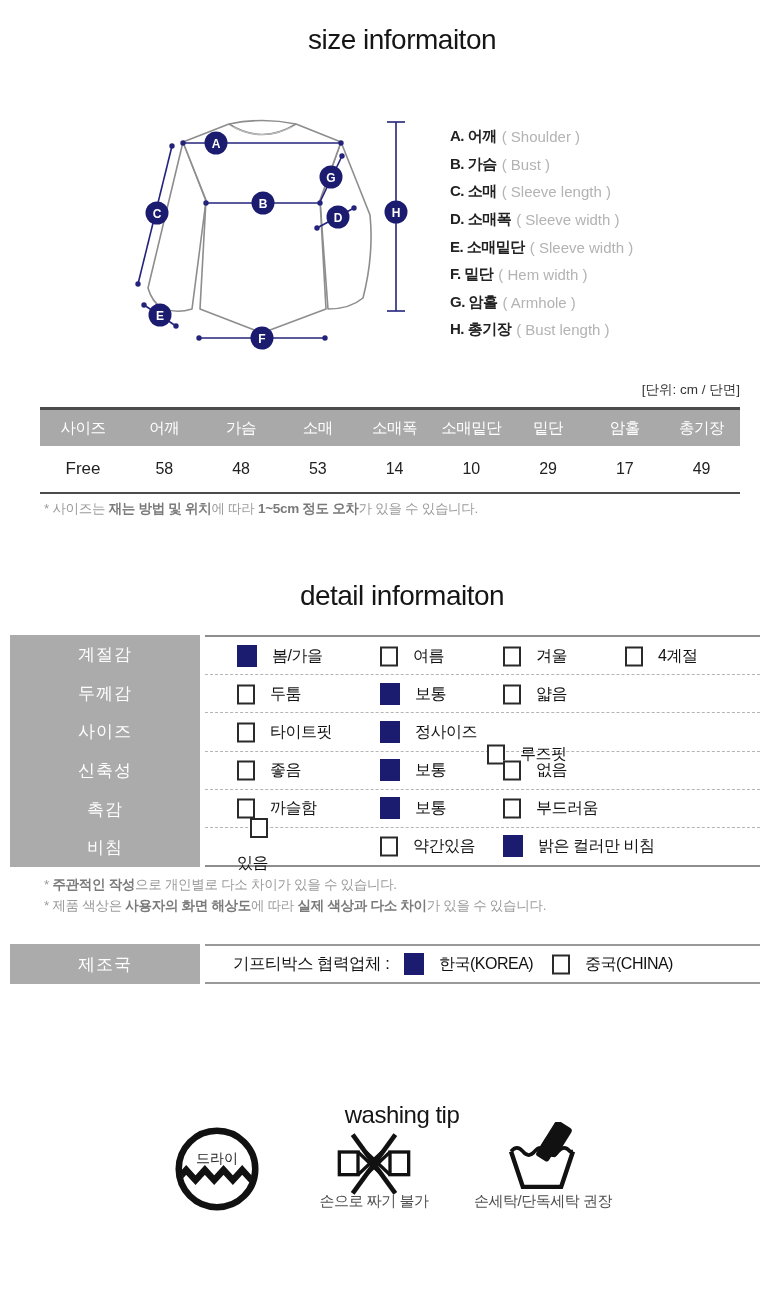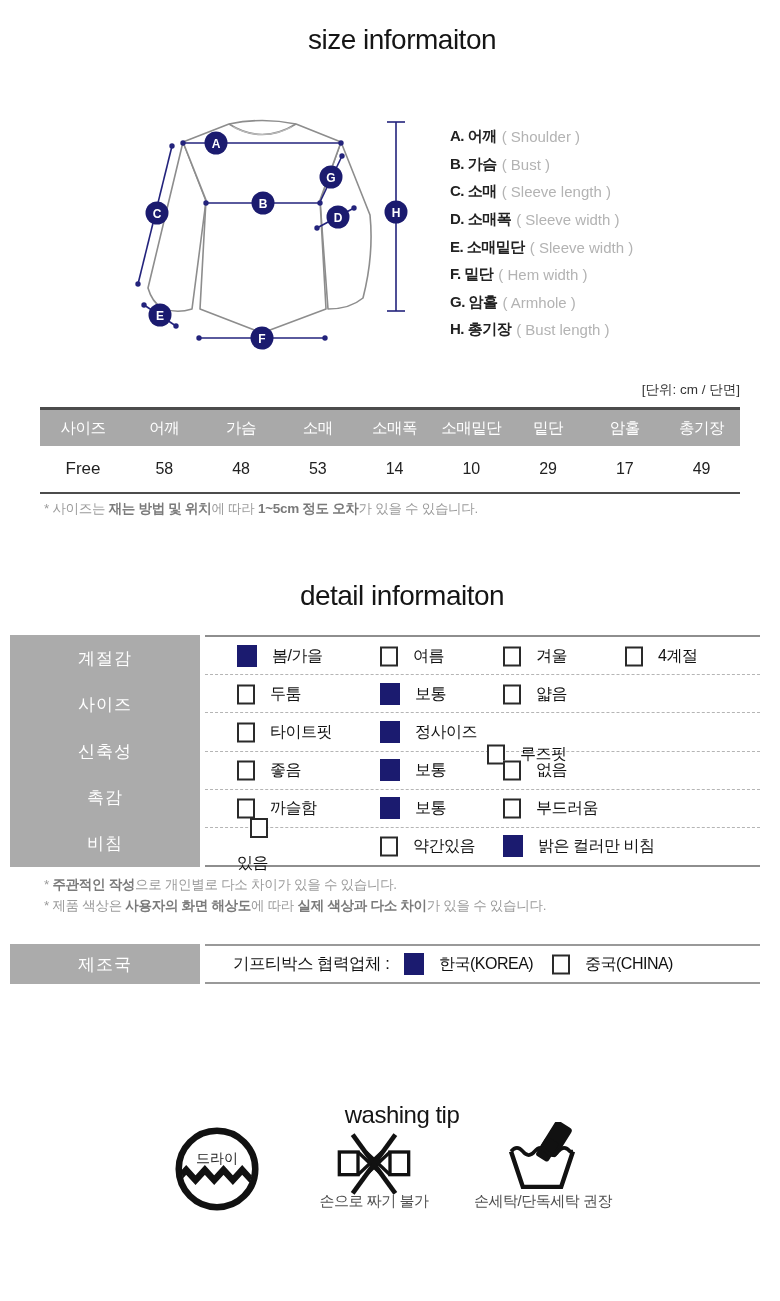--- a/index.html
+++ b/index.html
@@ -191,20 +191,21 @@
       </div>
   </div>
 
   <div class="note" id="size-note"><span>* 사이즈는 </span><span class="bold">재는 방법 및 위치</span><span>에 따라 </span><span class="bold">1~5cm 정도 오차</span><span>가 있을 수 있습니다.</span></div>
 
   <div class="section-title" id="detail-title">detail informaiton</div>
 
   <div class="detail-table">
     <div class="gray-col">
         <div class="dlabel">계절감</div>
+        <div class="dlabel">두께감</div>
         <div class="dlabel">사이즈</div>
         <div class="dlabel">신축성</div>
         <div class="dlabel">촉감</div>
         <div class="dlabel">비침</div>
       </div>
     <div class="options-col">
         <div class="drow">
           <div class="opt" style="left: 32px;">
             <span class="box checked"></span>
             <span class="optlabel">봄/가을</span>

